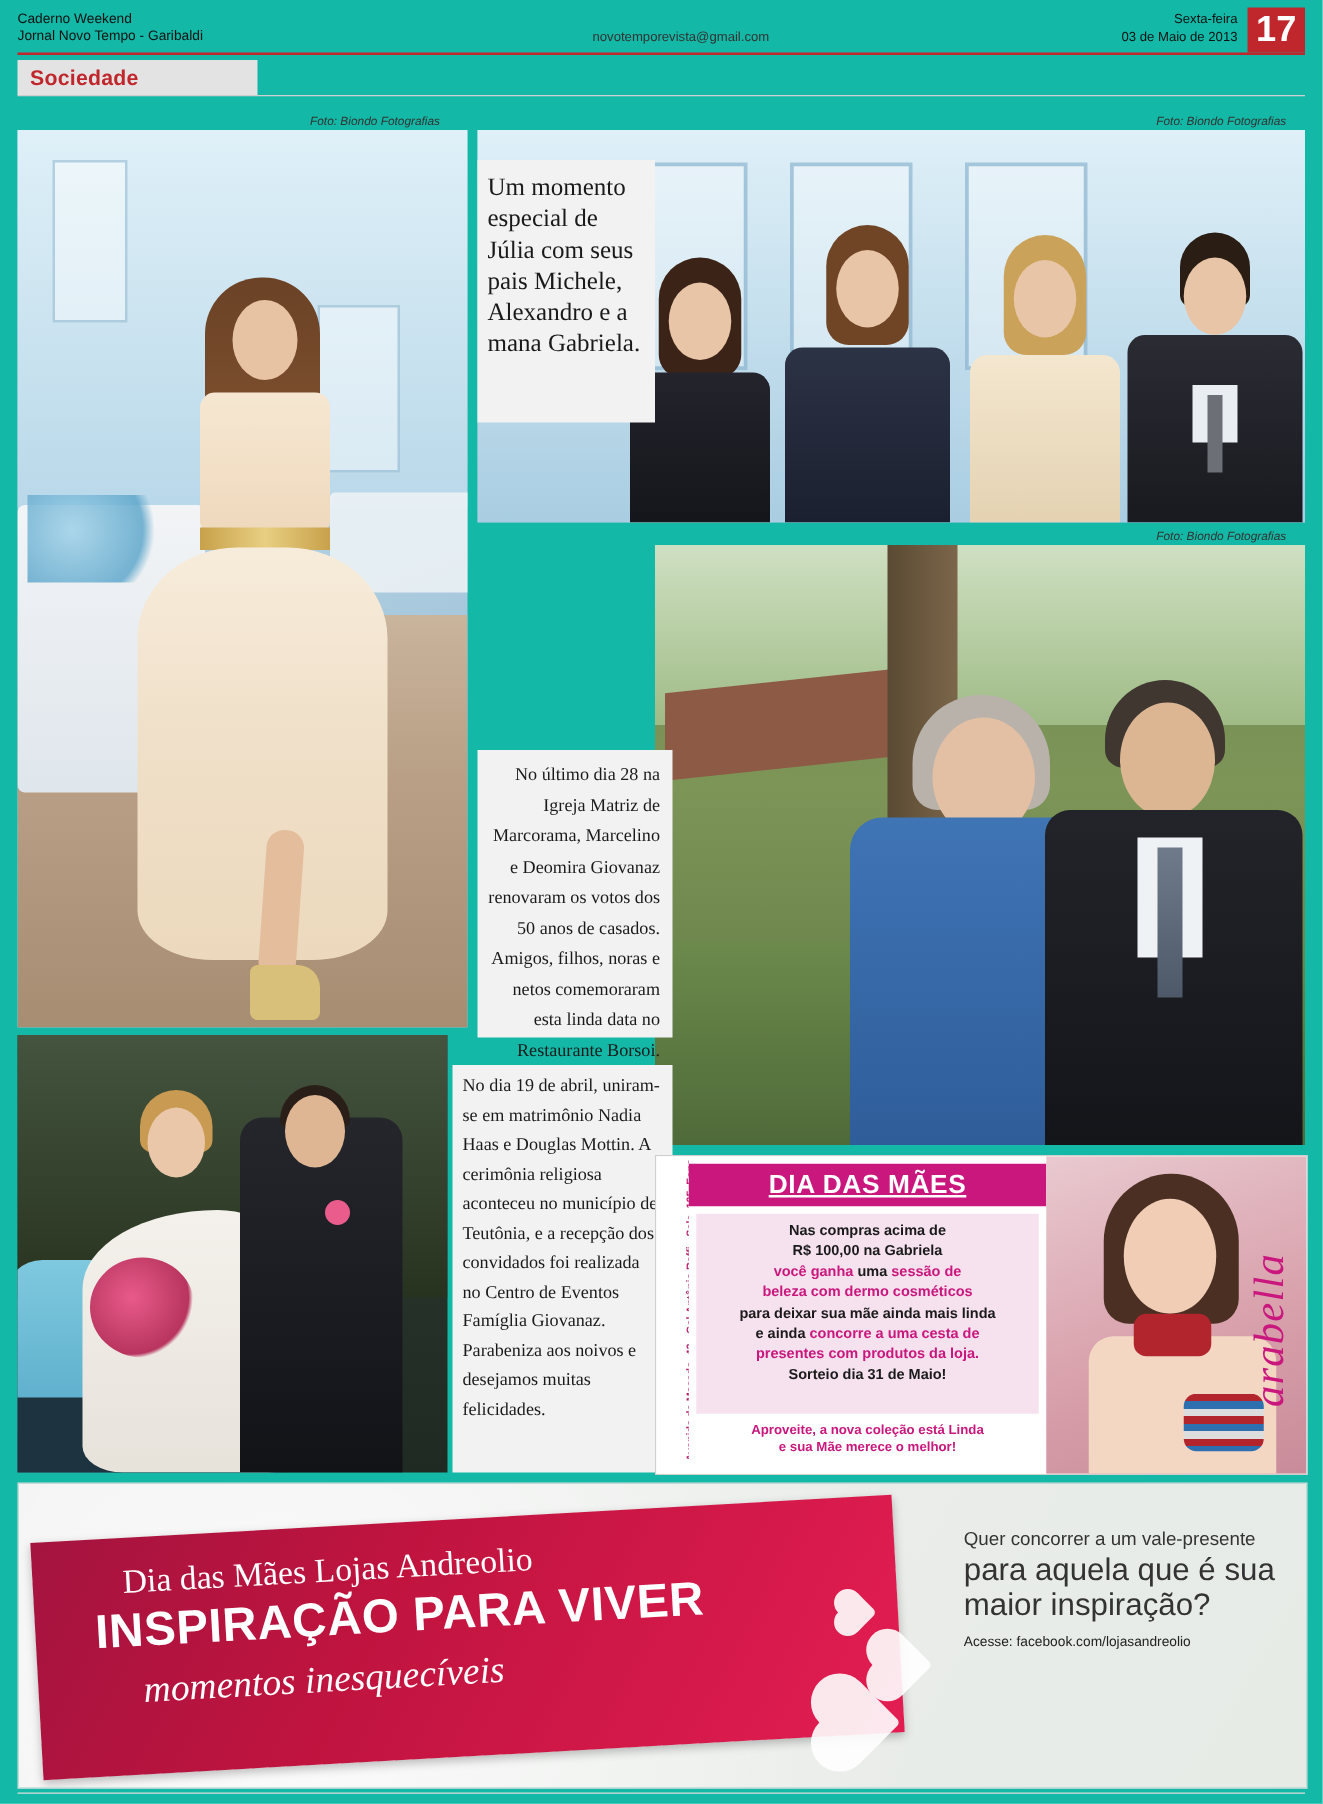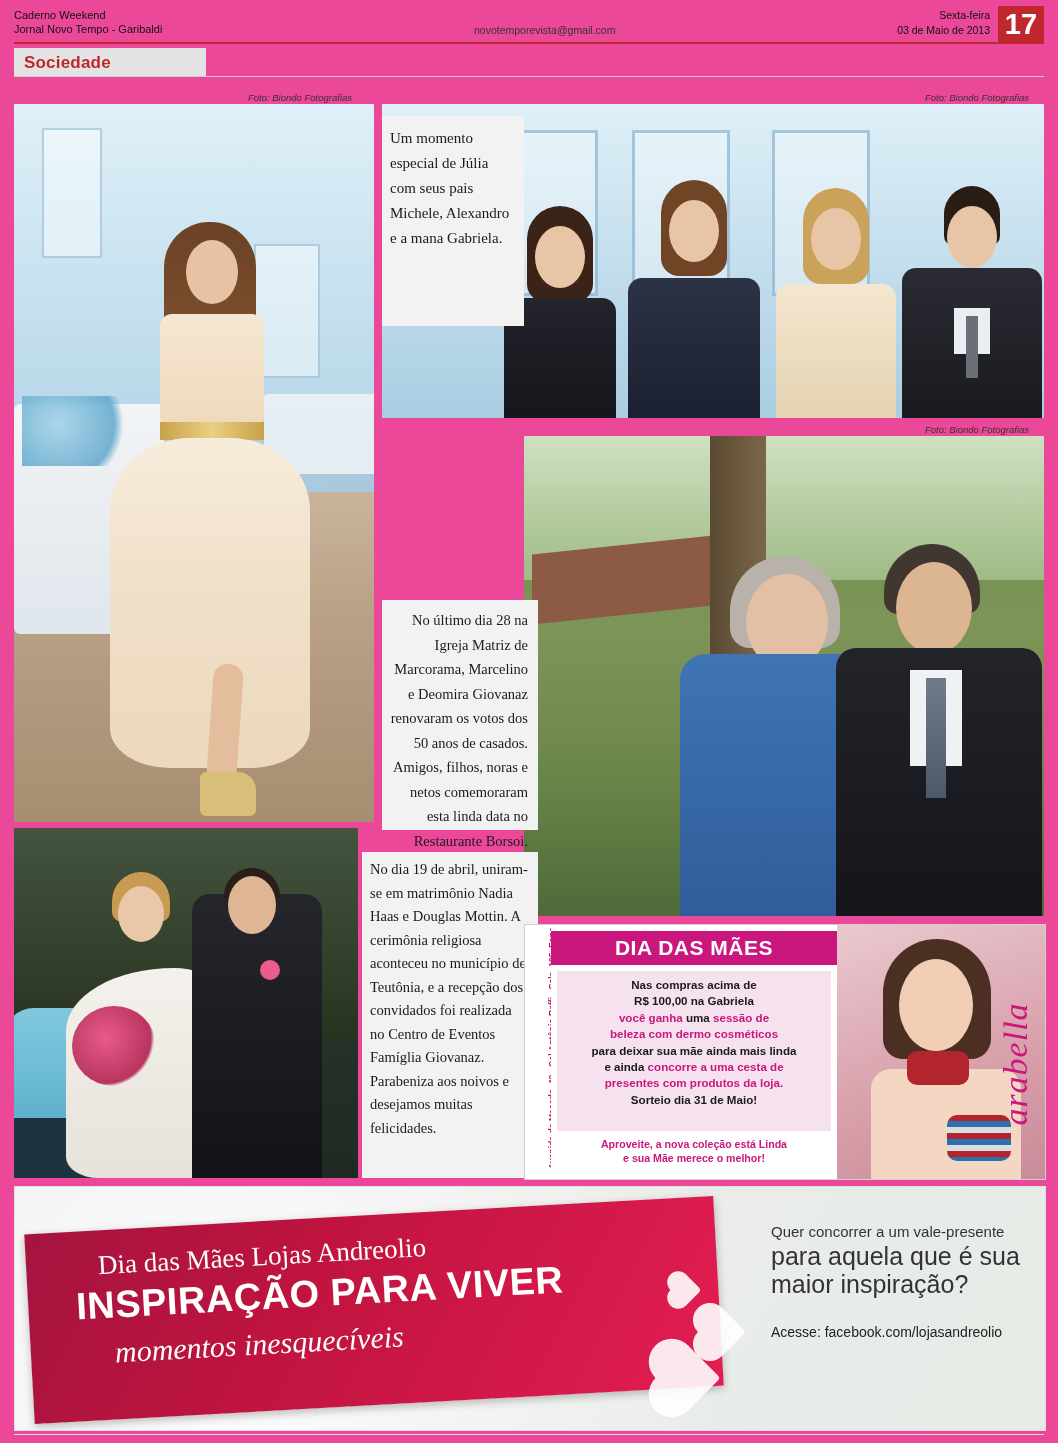--- a/index.html
+++ b/index.html
@@ -1,17 +1,17 @@
 <!DOCTYPE html>
 <html><head>
 <meta charset="utf-8">
 <style>
   html,body{margin:0;padding:0;background:#fff;}
   body{width:1058px;height:1443px;font-family:"Liberation Sans",sans-serif;color:#000;position:relative;overflow:hidden;}
-  .page{position:relative;width:1058px;height:1443px;background:#ec4899;}
+  .page{position:relative;width:1058px;height:1443px;background:#14b8a6;}
 
   
   .masthead{position:absolute;left:14px;top:8px;width:1030px;height:34px;}
   .mh-left{position:absolute;left:0;top:0;font-size:11px;line-height:14px;color:#111;}
   .mh-left .l1{font-size:11px;}
   .mh-left .l2{font-size:11px;}
   .mh-mail{position:absolute;left:420px;top:16px;font-size:10.5px;color:#333;margin-left:40px;}
   .mh-right{position:absolute;right:54px;top:0;text-align:right;font-size:10.5px;line-height:15px;color:#111;}
   .mh-num{position:absolute;right:0;top:-2px;width:46px;height:36px;background:#c0272d;color:#fff;font-size:29px;font-weight:bold;text-align:center;line-height:36px;font-family:"Liberation Sans",sans-serif;}
   .mh-rule{position:absolute;left:14px;top:42px;width:1030px;height:1.5px;background:#c0272d;}
@@ -106,32 +106,32 @@
   .ph4 .bride-hair{position:absolute;left:98px;top:44px;width:58px;height:50px;background:#c99a52;border-radius:29px 29px 10px 10px;}
   .ph4 .groom{position:absolute;left:178px;bottom:0;width:130px;height:284px;background:linear-gradient(180deg,#24262c,#121317);border-radius:18px 18px 0 0;}
   .ph4 .groom-head{position:absolute;left:214px;top:48px;width:48px;height:58px;background:#dfb694;border-radius:24px/29px;}
   .ph4 .groom-hair{position:absolute;left:210px;top:40px;width:56px;height:34px;background:#2a1f18;border-radius:28px 28px 6px 6px;}
   .ph4 .bouquet{position:absolute;left:58px;top:178px;width:84px;height:80px;background:radial-gradient(circle at 40% 40%,#e85a8a,#b8355f 65%,transparent 70%);border-radius:50%;}
   .ph4 .boutonniere{position:absolute;left:246px;top:132px;width:20px;height:20px;background:#ea5c8c;border-radius:50%;}
 
   
   .caption{position:absolute;background:#f2f2f2;font-family:"Liberation Serif",serif;color:#1a1a1a;}
   .caption p{margin:0;}
-  .cap1{left:382px;top:116px;width:124px;height:200px;padding:10px 10px 0 8px;font-size:15px;line-height:25px;}
+  .cap1{left:382px;top:128px;width:124px;height:200px;padding:10px 10px 0 8px;font-size:20px;line-height:25px;}
   .cap2{left:330px;top:436px;width:190px;height:160px;padding:10px 12px 0 12px;font-size:14.5px;line-height:24.5px;}
   .cap3{left:382px;top:600px;width:138px;height:222px;padding:8px 10px 0 8px;font-size:14.5px;line-height:24.5px;text-align:right;}
   .cap4{left:362px;top:852px;width:158px;height:320px;padding:6px 10px 0 8px;font-size:14.5px;line-height:23.5px;}
 
   
   .ad-arabella{position:absolute;left:524px;top:924px;width:520px;height:254px;background:#fff;border:1px solid #cfcfcf;overflow:hidden;}
   .ad-side{position:absolute;left:0;top:0;width:26px;height:254px;background:#fff;}
   .ad-side span{position:absolute;left:-96px;top:116px;width:246px;transform:rotate(-90deg);font-size:8.6px;font-weight:bold;color:#b6186a;text-align:center;white-space:nowrap;}
   .ad-mid{position:absolute;left:26px;top:0;width:286px;height:254px;background:#fff;}
   .ad-title{position:absolute;left:0;top:6px;width:286px;height:34px;background:#c9177e;}
-  .ad-title span{display:block;text-align:center;line-height:34px;color:#fff;font-size:21px;font-weight:bold;letter-spacing:.5px;}
+  .ad-title span{display:block;text-align:center;line-height:34px;color:#fff;font-size:21px;font-weight:bold;letter-spacing:.5px;text-decoration:underline;}
   .ad-body{position:absolute;left:6px;top:46px;width:274px;height:160px;background:#f6e2ee;text-align:center;font-size:11.6px;line-height:16.4px;color:#1a1a1a;font-weight:bold;padding-top:6px;box-sizing:border-box;}
   .ad-body .pink{color:#c9177e;}
   .ad-foot{position:absolute;left:6px;top:212px;width:274px;text-align:center;font-size:10.6px;line-height:14px;color:#c9177e;font-weight:bold;}
   .ad-photo{position:absolute;left:312px;top:0;width:208px;height:254px;background:linear-gradient(160deg,#e9c9cf,#d9a2ad 55%,#c98b99);overflow:hidden;}
   .ad-photo .face{position:absolute;left:62px;top:34px;width:74px;height:92px;background:#f0cdb4;border-radius:37px/46px;}
   .ad-photo .hair{position:absolute;left:46px;top:14px;width:108px;height:120px;background:#4a2f22;border-radius:54px 54px 20px 20px;}
   .ad-photo .body{position:absolute;left:34px;bottom:0;width:150px;height:110px;background:#f3d7c2;border-radius:20px 20px 0 0;}
   .ad-photo .neck{position:absolute;left:70px;top:126px;width:62px;height:34px;background:#b3252c;border-radius:10px;}
   .ad-photo .brace{position:absolute;left:110px;bottom:18px;width:64px;height:46px;background:repeating-linear-gradient(180deg,#b3252c 0 6px,#2e6fb0 6px 12px,#ddd 12px 18px);border-radius:10px;}
   .ad-brand{position:absolute;right:6px;top:8px;width:40px;height:240px;}
@@ -151,21 +151,21 @@
   .h1:after{width:22px;height:22px;left:0;top:-11px;}
   .h2{left:690px;top:128px;width:34px;height:34px;}
   .h2:before{width:34px;height:34px;left:-17px;top:0;}
   .h2:after{width:34px;height:34px;left:0;top:-17px;}
   .h3{left:650px;top:168px;width:46px;height:46px;}
   .h3:before{width:46px;height:46px;left:-23px;top:0;}
   .h3:after{width:46px;height:46px;left:0;top:-23px;}
   .ad-right{position:absolute;left:756px;top:36px;width:284px;}
   .ad-right .r1{font-size:15px;color:#333;}
   .ad-right .r2{font-size:25px;color:#333;margin-top:2px;line-height:28px;}
-  .ad-right .r3{font-size:14px;color:#222;margin-top:26px;}
+  .ad-right .r3{font-size:11px;color:#222;margin-top:10px;}
   .ad-logo{position:absolute;left:836px;top:156px;width:190px;text-align:center;}
   .ad-logo .small{font-size:11px;font-weight:bold;color:#111;letter-spacing:1px;text-align:left;padding-left:20px;}
   .ad-logo .big{font-family:"Liberation Serif",serif;font-size:30px;letter-spacing:3px;color:#111;}
   .page-border{position:absolute;left:14px;top:1434px;width:1030px;height:1px;background:#ddd;}
 </style>
 </head>
 <body>
 
 <div class="page">
 

